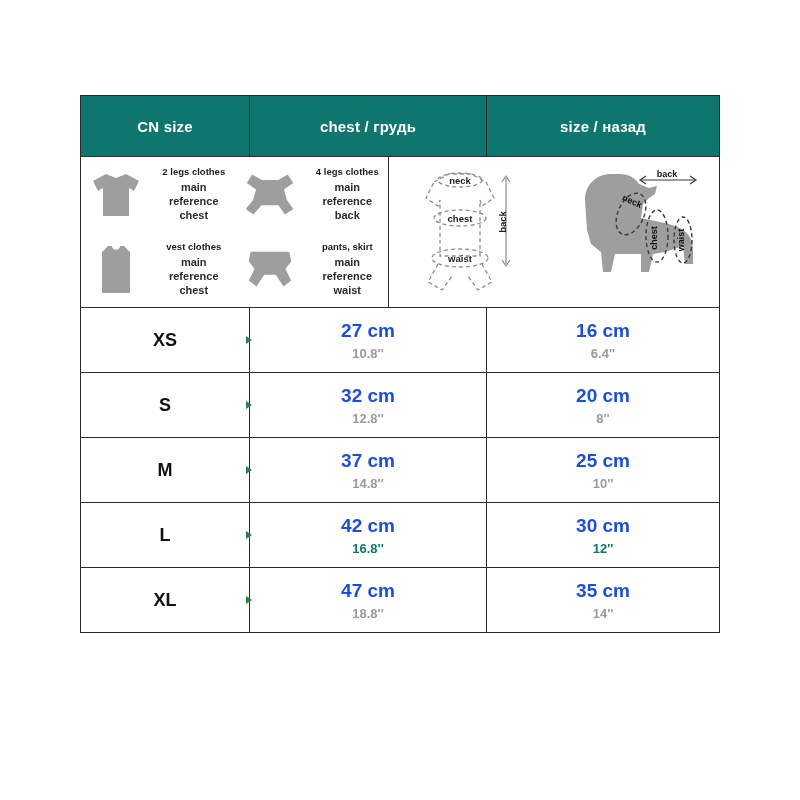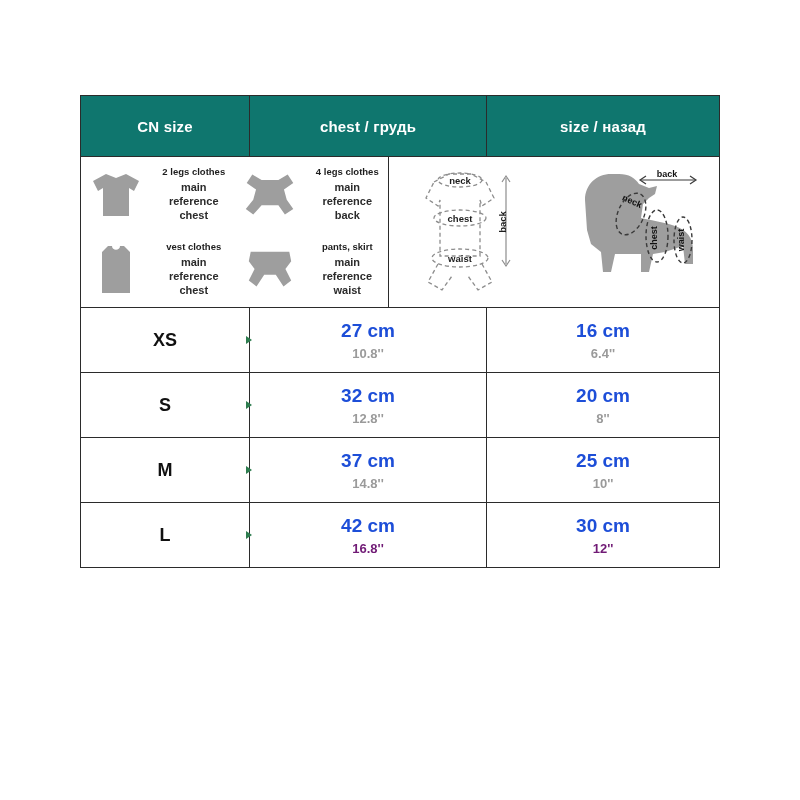--- a/index.html
+++ b/index.html
@@ -122,21 +122,21 @@
     line-height: 1.5;
   }
   .val-in {
     font-size: 13px;
     font-weight: bold;
     color: #9a9a9a;
     display: block;
     line-height: 1.4;
   }
   .val-in.dark {
-    color: #701a75;
+    color: #0f766e;
   }
 
   
   td.chest-cell { position: relative; }
   td.chest-cell .tick {
     position: absolute;
     left: -4px;
     top: 50%;
     transform: translateY(-50%);
     width: 0; height: 0;
@@ -308,15 +308,27 @@
         <td class="chest-cell">
           <span class="tick"></span>
           <span class="val-cm">42 cm</span>
           <span class="val-in dark">16.8''</span>
         </td>
         <td>
           <span class="val-cm">30 cm</span>
           <span class="val-in dark">12''</span>
         </td>
       </tr>
+      <tr>
+        <td class="sz">XL</td>
+        <td class="chest-cell">
+          <span class="tick"></span>
+          <span class="val-cm">47 cm</span>
+          <span class="val-in">18.8''</span>
+        </td>
+        <td>
+          <span class="val-cm">35 cm</span>
+          <span class="val-in">14''</span>
+        </td>
+      </tr>
     </tbody>
   </table>
 </div>
 
 </body></html>

